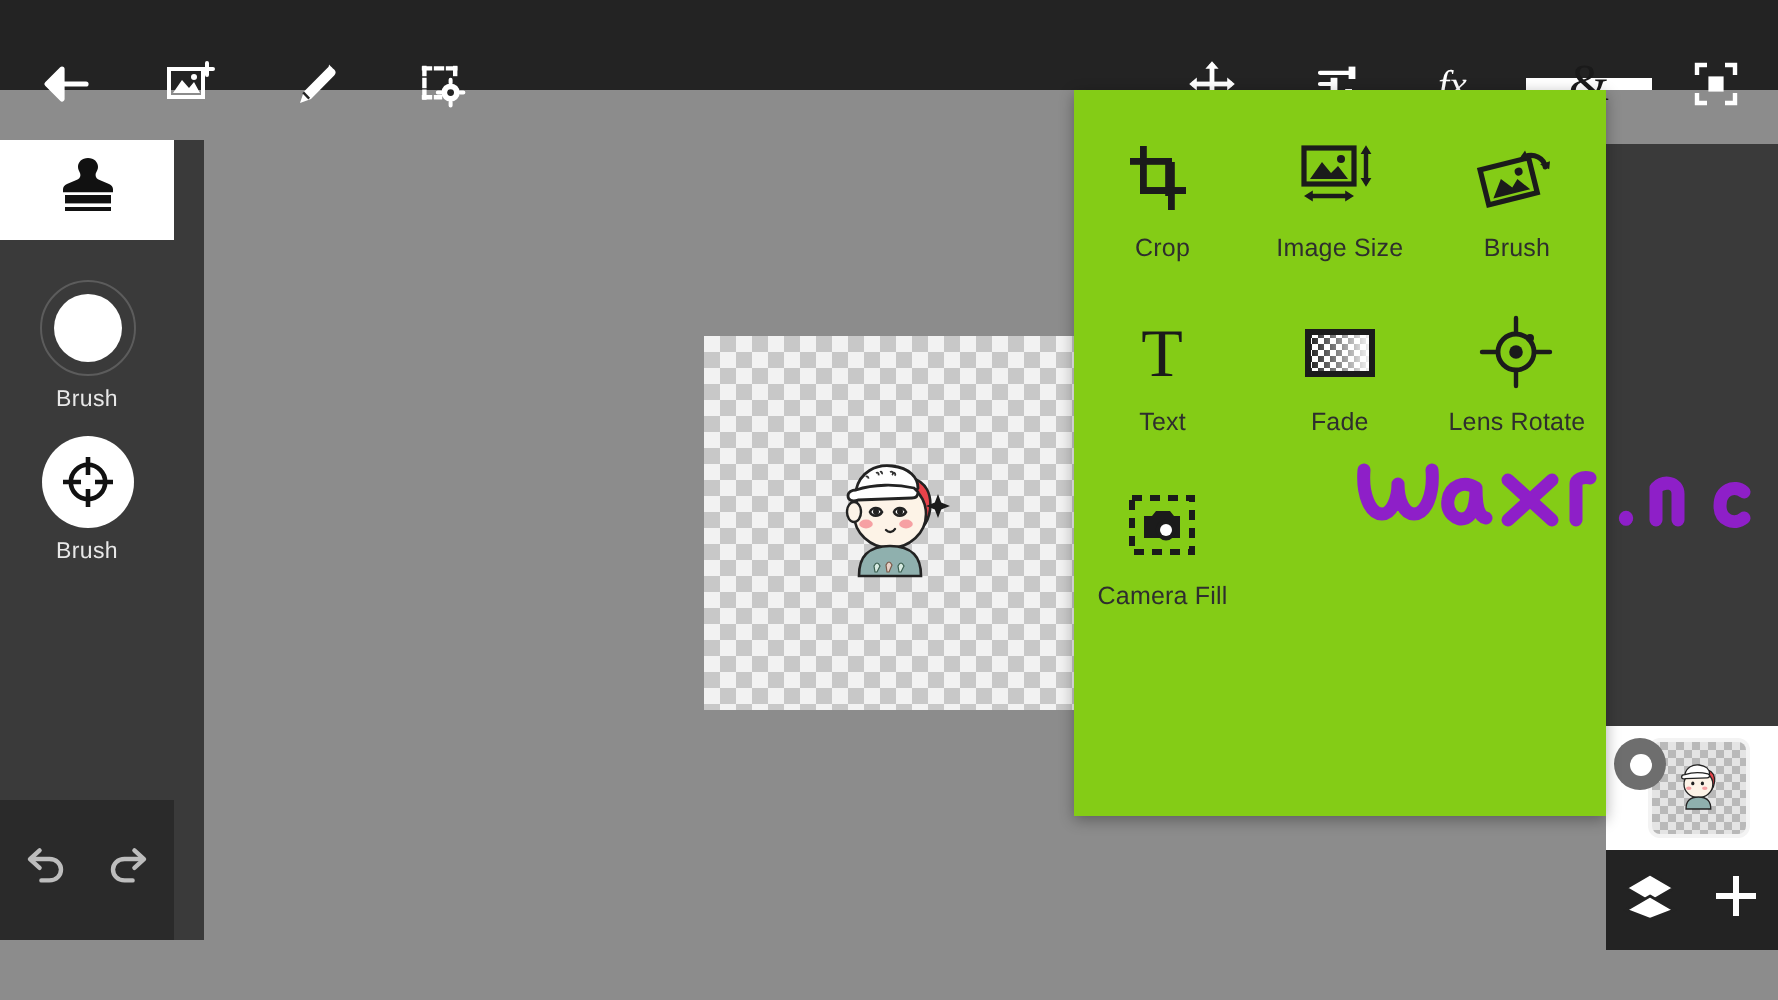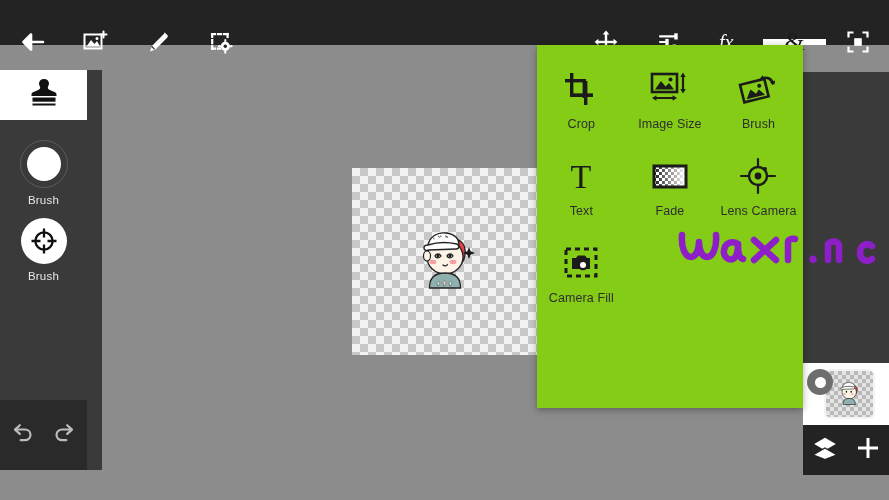--- a/index.html
+++ b/index.html
@@ -432,21 +432,21 @@
         <div class="menu-ico">
           <svg width="38" height="38" viewBox="0 0 38 38">
             <circle cx="19" cy="19" r="9" fill="none" stroke="#1b1b1b" stroke-width="2.4"></circle>
             <circle cx="19" cy="19" r="3.4" fill="#1b1b1b"></circle>
             <g stroke="#1b1b1b" stroke-width="2.2" stroke-linecap="round">
               <path d="M19 2v7M19 29v7M2 19h7M29 19h7"></path>
             </g>
             <circle cx="26" cy="12" r="2" fill="#1b1b1b"></circle>
           </svg>
         </div>
-        <div class="menu-lbl">Lens Camera</div>
+        <div class="menu-lbl">Lens Rotate</div>
       </div>
 
       <div class="menu-cell">
         <div class="menu-ico">
           <svg width="40" height="38" viewBox="0 0 40 38">
             <rect x="5" y="5" width="30" height="27" fill="none" stroke="#1b1b1b" stroke-width="3" stroke-dasharray="5,4"></rect>
             <path d="M11 14h4l2-2.5h7l2 2.5h3v11H11z" fill="#1b1b1b"></path>
             <circle cx="22" cy="21" r="5.2" fill="#1b1b1b"></circle>
             <circle cx="22" cy="21" r="3" fill="#fff"></circle>
           </svg>

